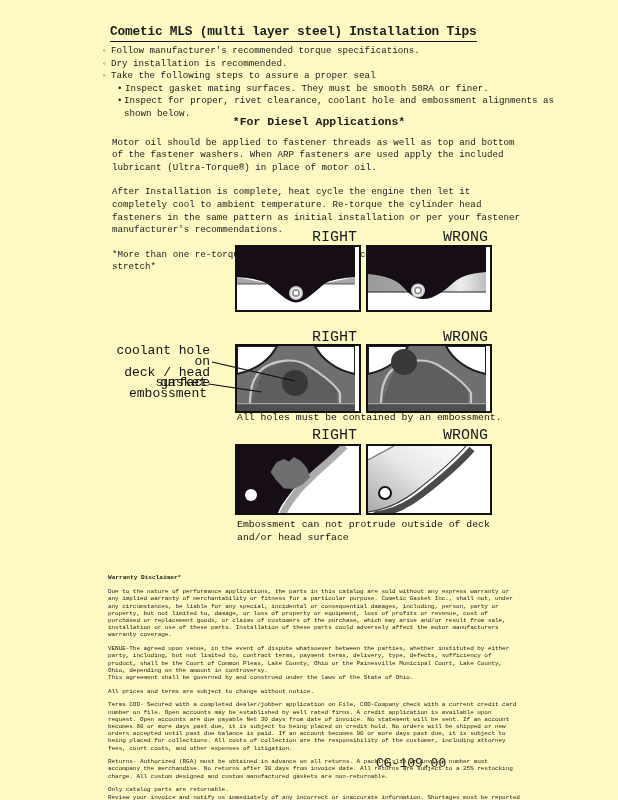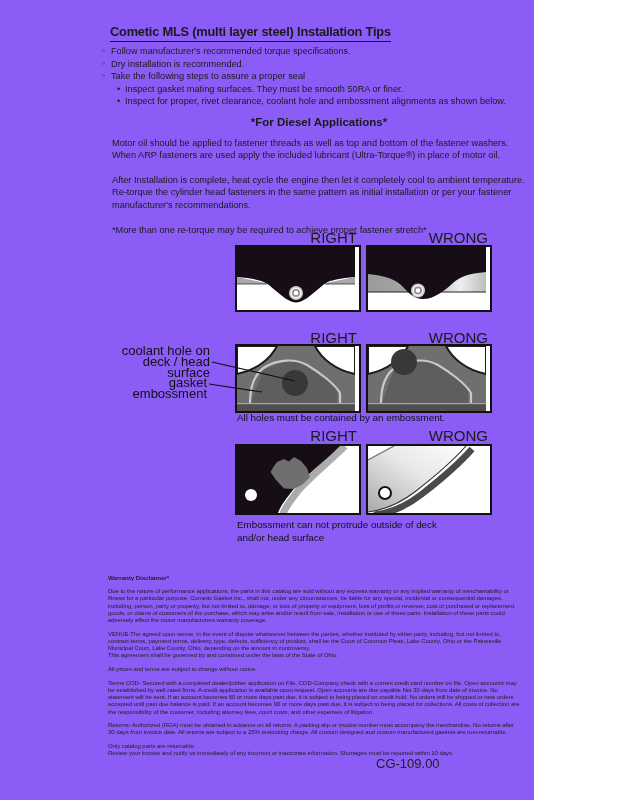--- a/index.html
+++ b/index.html
@@ -1,17 +1,17 @@
 <!DOCTYPE html>
 <html><head>
 <meta charset="utf-8">
 <style>
   html,body{margin:0;padding:0;}
   body{width:618px;height:800px;background:#ffffff;font-family:"Liberation Sans","DejaVu Sans",sans-serif;color:#1a1a1a;}
-  .page{position:relative;width:534px;height:800px;background:#8b5cf6;overflow:hidden;}
+  .page{position:relative;width:618px;height:800px;background:#fef9c3;overflow:hidden;font-family:Liberation Mono, monospace;}
 
   .title{position:absolute;left:110px;top:24px;margin:0;font-size:12.8px;font-weight:bold;letter-spacing:-0.2px;
          border-bottom:1.6px solid #111;padding-bottom:2px;}
 
   .bullets{position:absolute;left:102px;top:45px;width:460px;font-size:9.2px;line-height:12.6px;}
   .b1{display:flex;}
   .b1 .m{width:9px;font-size:8px;line-height:12.6px;}
   .b2{display:flex;padding-left:15px;}
   .b2 .m{width:8px;font-size:9px;line-height:12.6px;}
 

